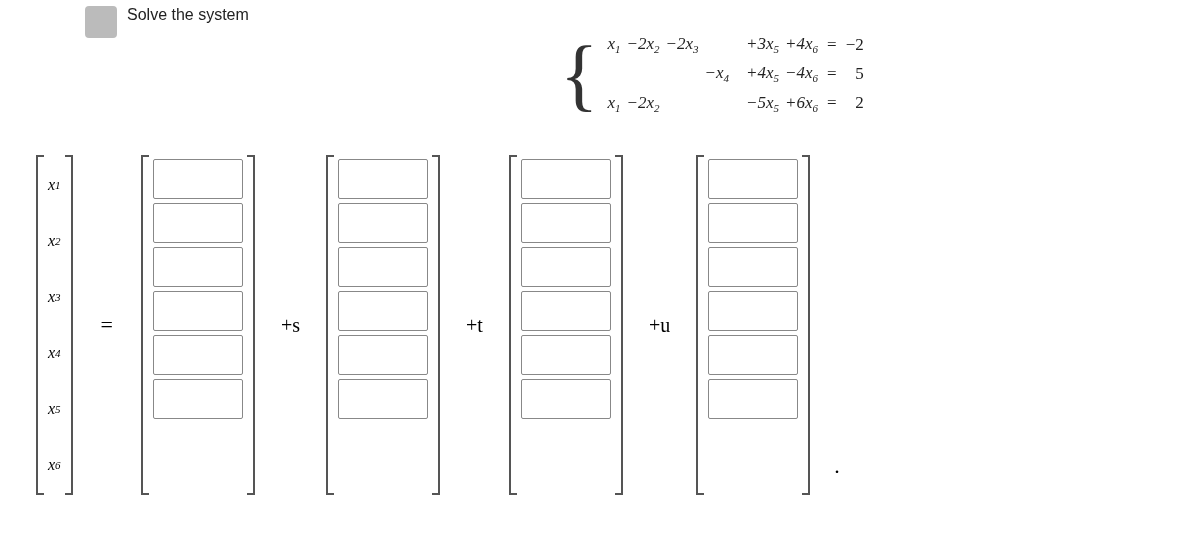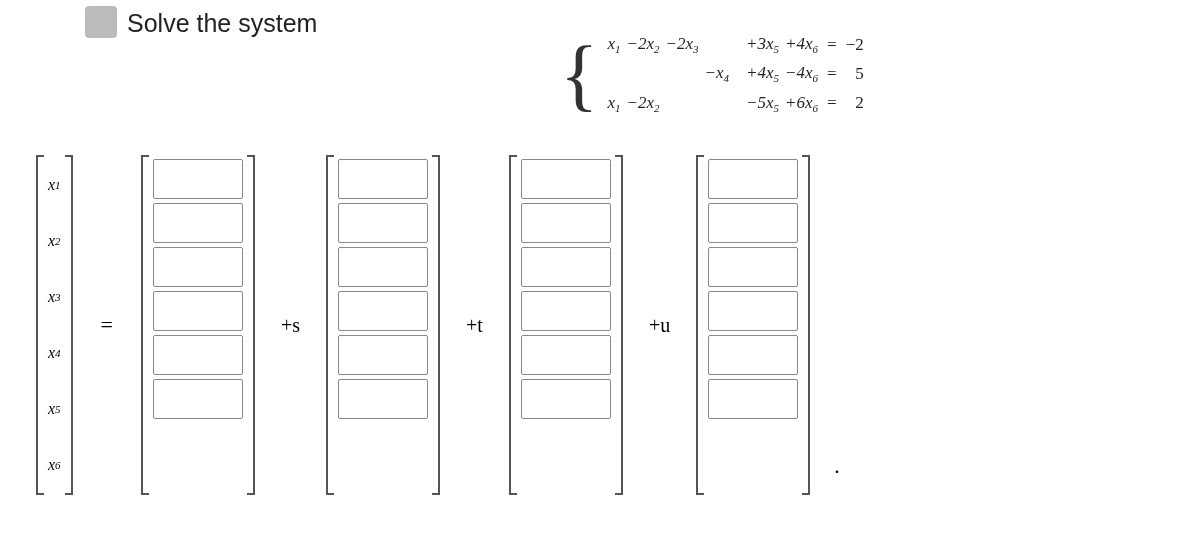--- a/index.html
+++ b/index.html
@@ -9,25 +9,25 @@
       background: #fff;
       font-family: 'Times New Roman', Times, serif;
       overflow: hidden;
       position: relative;
     }
 
     .page-title {
       position: absolute;
       top: 6px;
       left: 85px;
-      font-size: 25px;
+      font-size: 16px;
       font-family: Arial, sans-serif;
       color: #222;
       display: flex;
-      align-items: flex-end;
+      align-items: flex-start;
       gap: 10px;
     }
 
     .title-icon {
       width: 32px;
       height: 32px;
       background: #bbb;
       border-radius: 4px;
       display: inline-block;
     }

